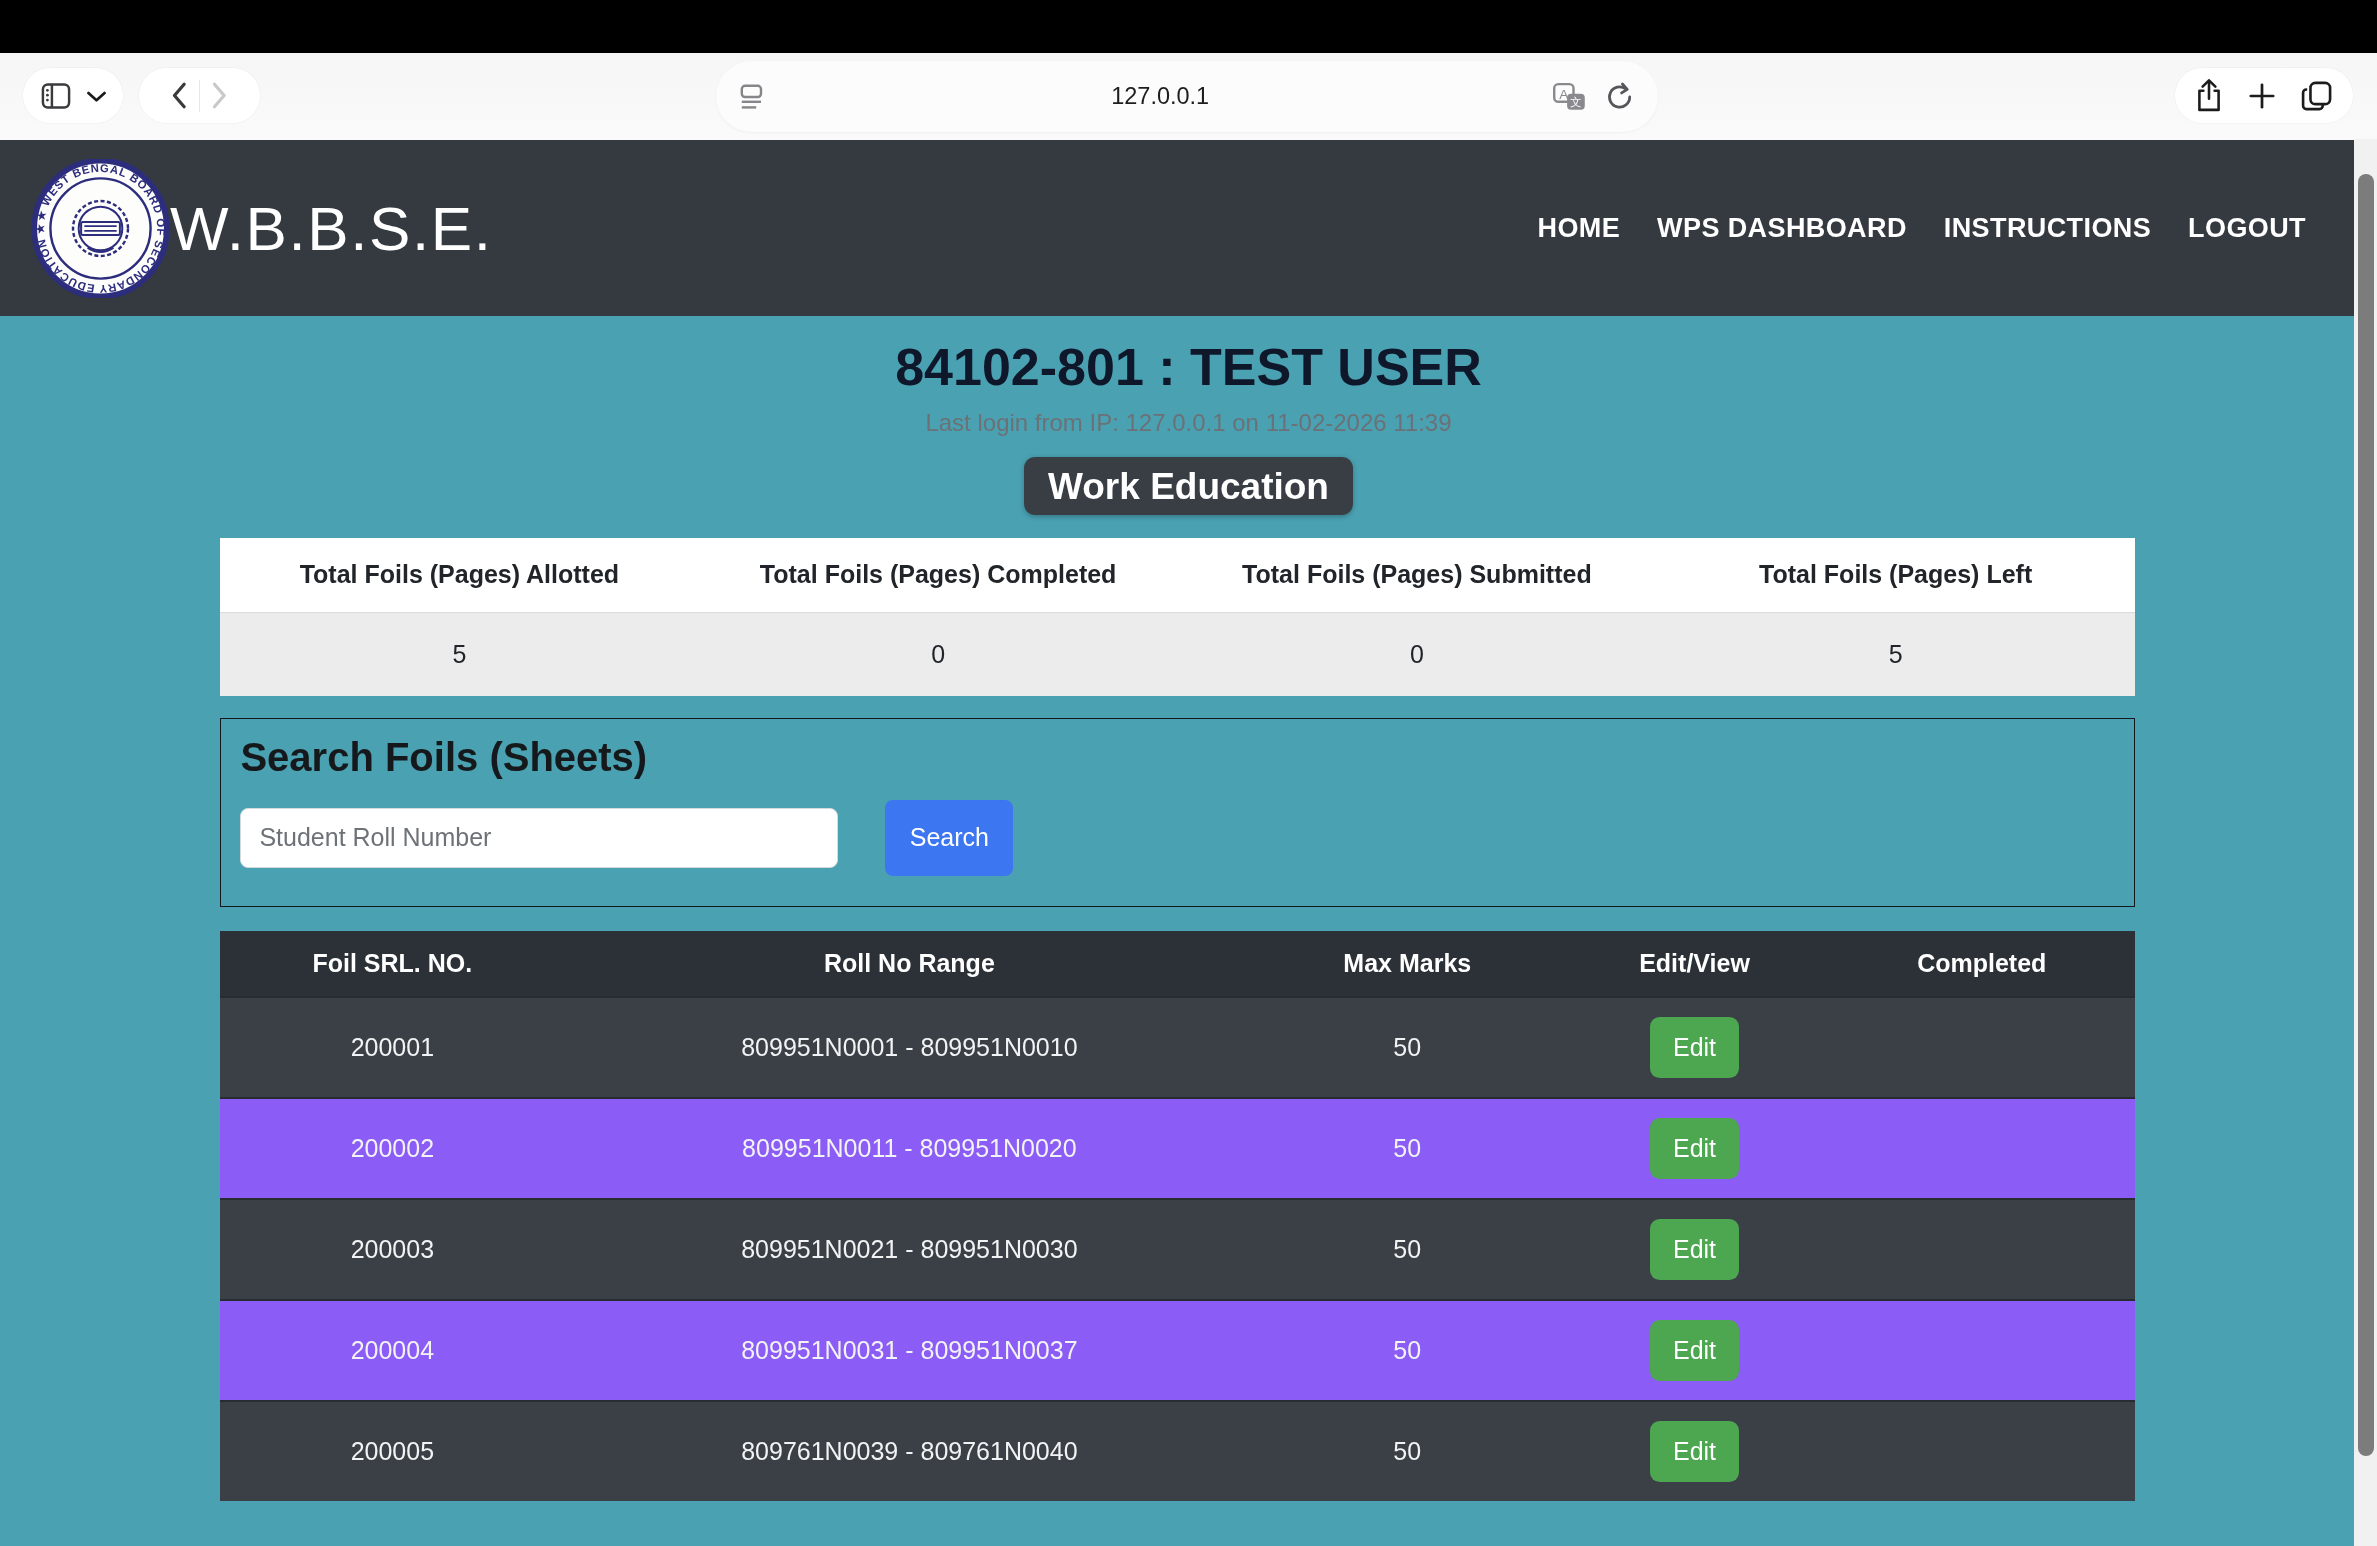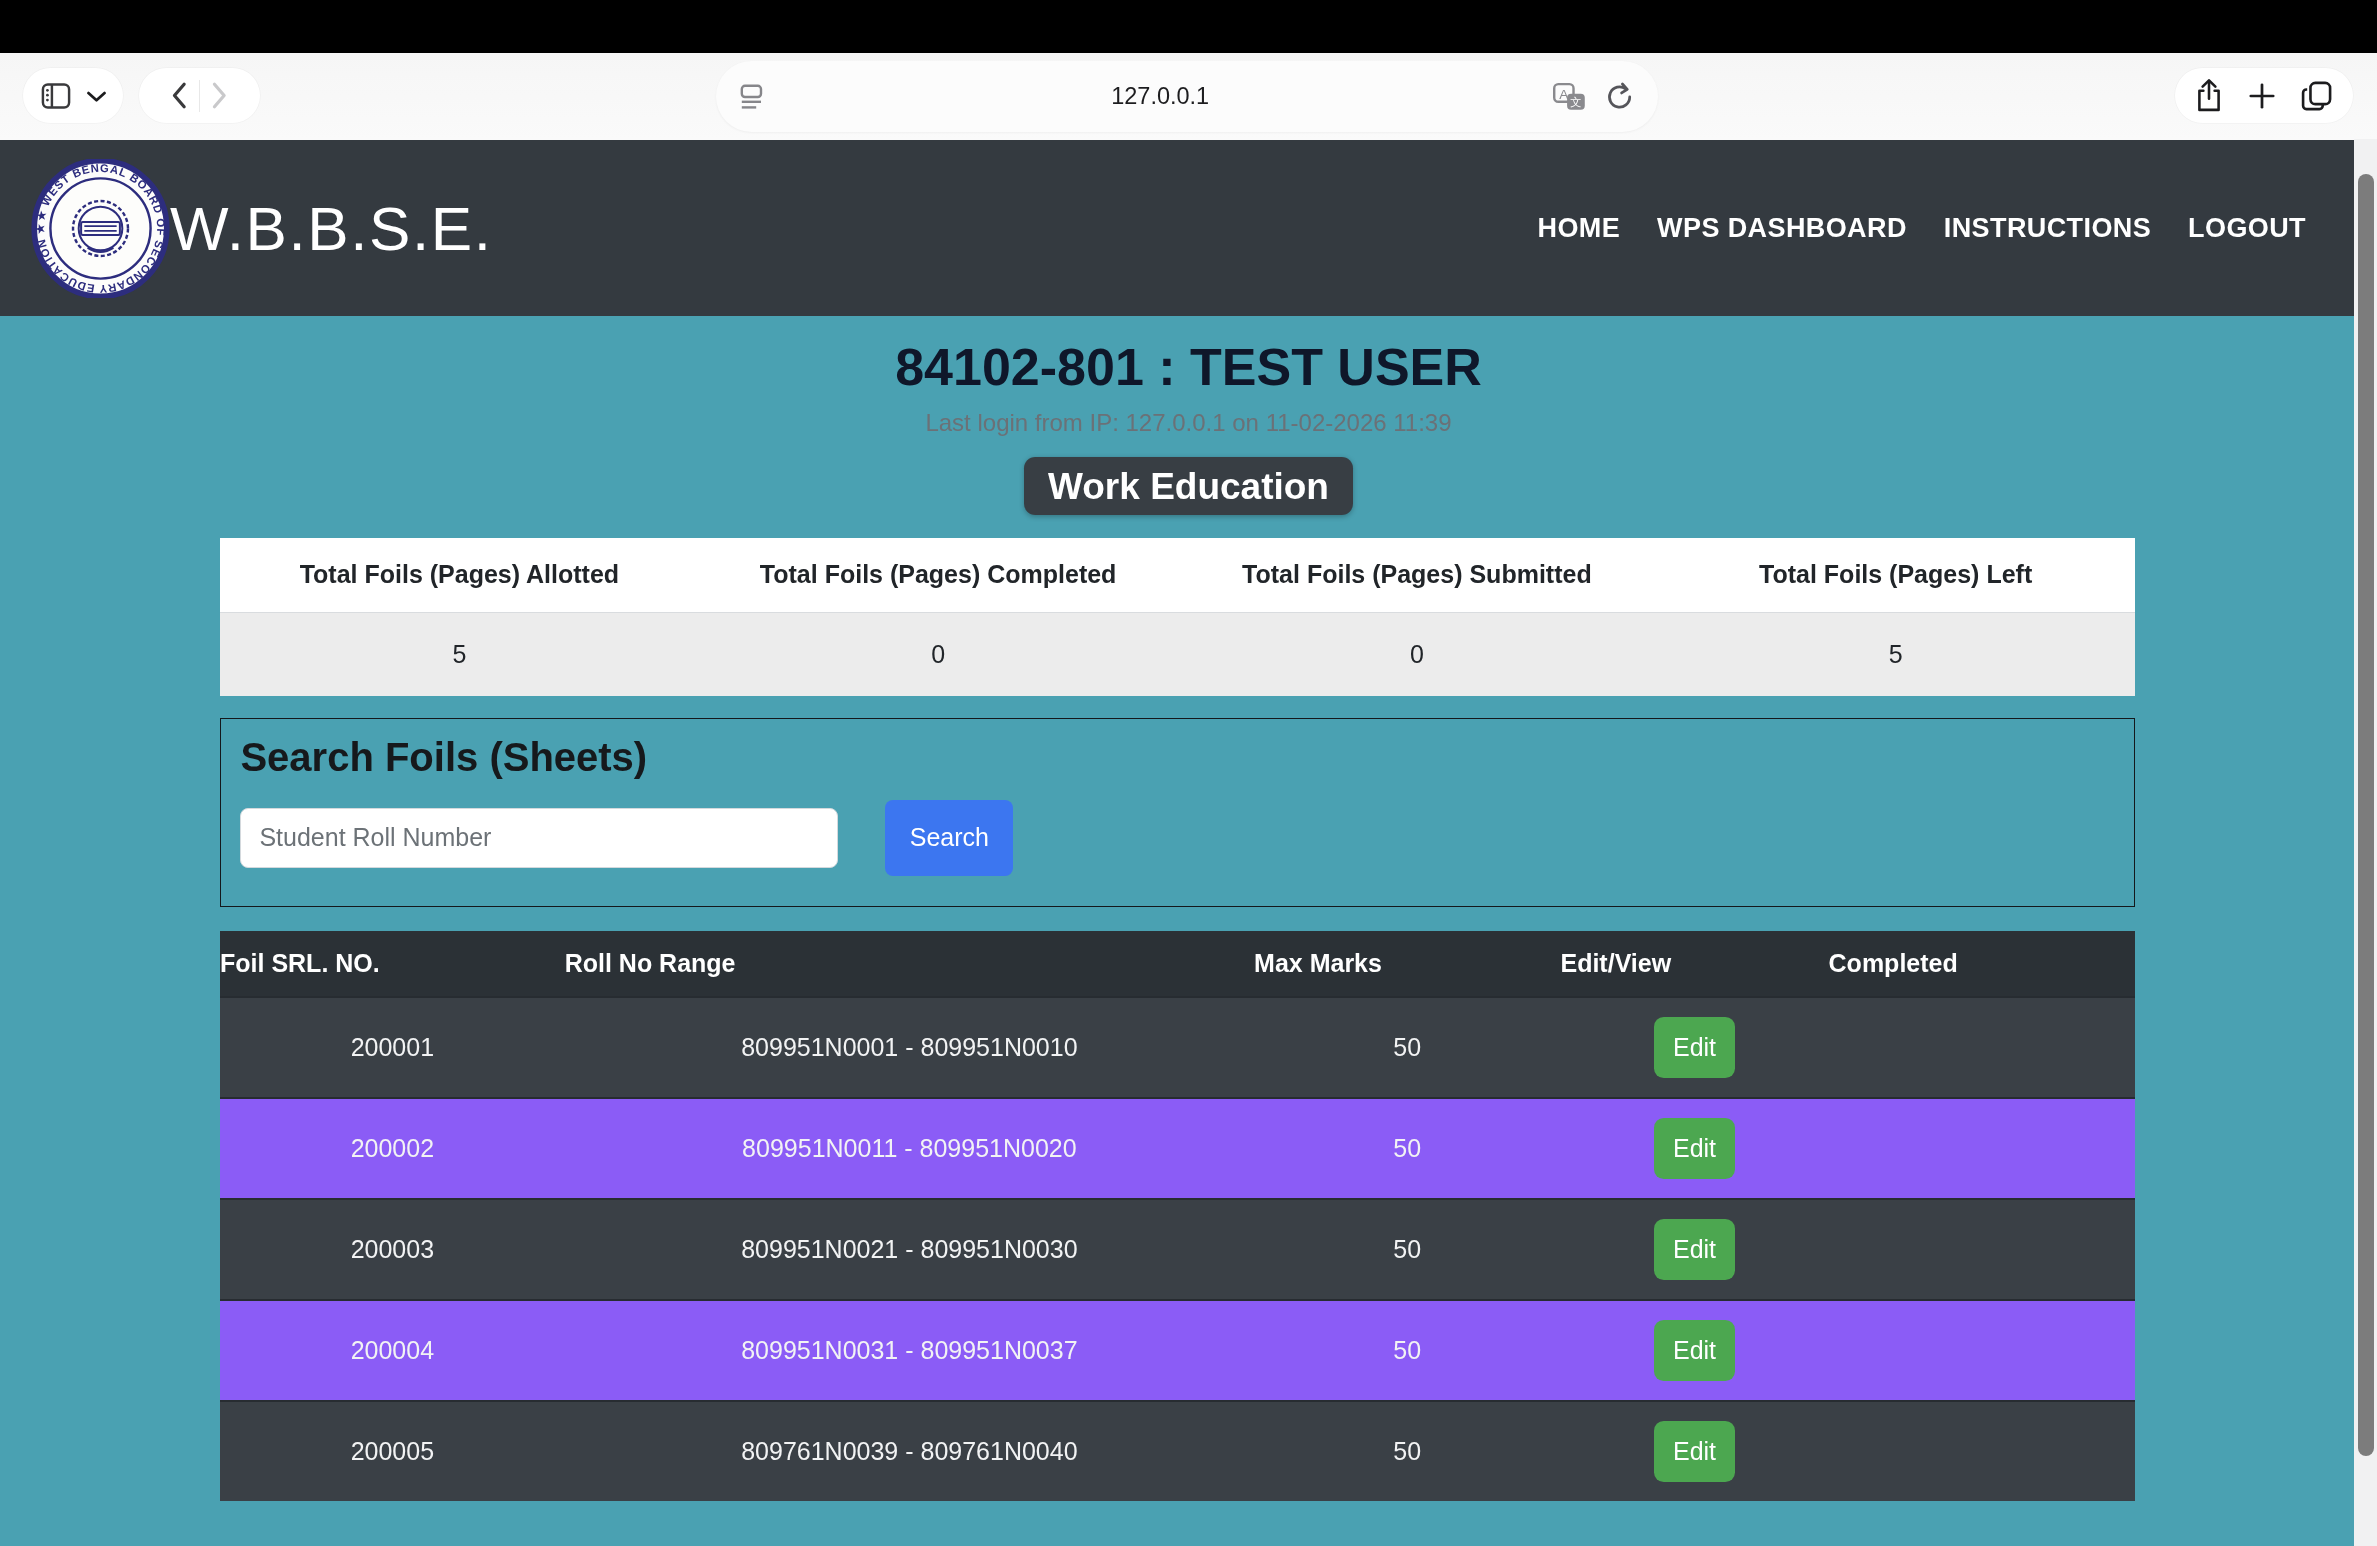--- a/index.html
+++ b/index.html
@@ -56,26 +56,26 @@
   .search-input { width:598px; height:60px; background:#fff; border:0.8px solid #d4d9dd; border-radius:8px;
                   font-size:25px; color:#212529; padding:0 18px; outline:none; font-family:"Liberation Sans",sans-serif; }
   .search-input::placeholder { color:#6c7277; }
   .search-btn { margin-left:47px; width:128px; height:76px; background:#3C76F0; border:none; border-radius:8px;
                 color:#fff; font-size:25px; cursor:pointer; font-family:"Liberation Sans",sans-serif; }
 
   
   .foils-table { width:1915px; margin:24px 0 0 220px; }
   .ft-grid { display:grid; grid-template-columns:18% 36% 16% 14% 16%; align-items:center; }
   .ft-header { background:#2B3136; height:65px; }
-  .ft-header .cell { font-size:25px; font-weight:700; color:#fff; }
+  .ft-header .cell { text-align:center; font-size:25px; font-weight:700; color:#fff; }
   .ft-row { height:101px; border-top:2.4px solid #272C31; }
   .ft-row .cell { text-align:center; font-size:25px; color:#f2f3f4; }
   .ft-row.odd { background:#3A4046; }
   .ft-row.even { background:#8b5cf6; }
-  .edit-btn { width:81px; height:61px; background:#4CA750; border:none; border-radius:9.7px; color:#fff;
+  .edit-btn { width:89px; height:61px; background:#4CA750; border:none; border-radius:9.7px; color:#fff;
               font-size:25px; cursor:pointer; margin:0 auto; display:block; font-family:"Liberation Sans",sans-serif; }
 
   svg { display:block; }
 </style>
 </head>
 <body>
 
 <div class="screen">
 
   <div class="top-black-bar"></div>

